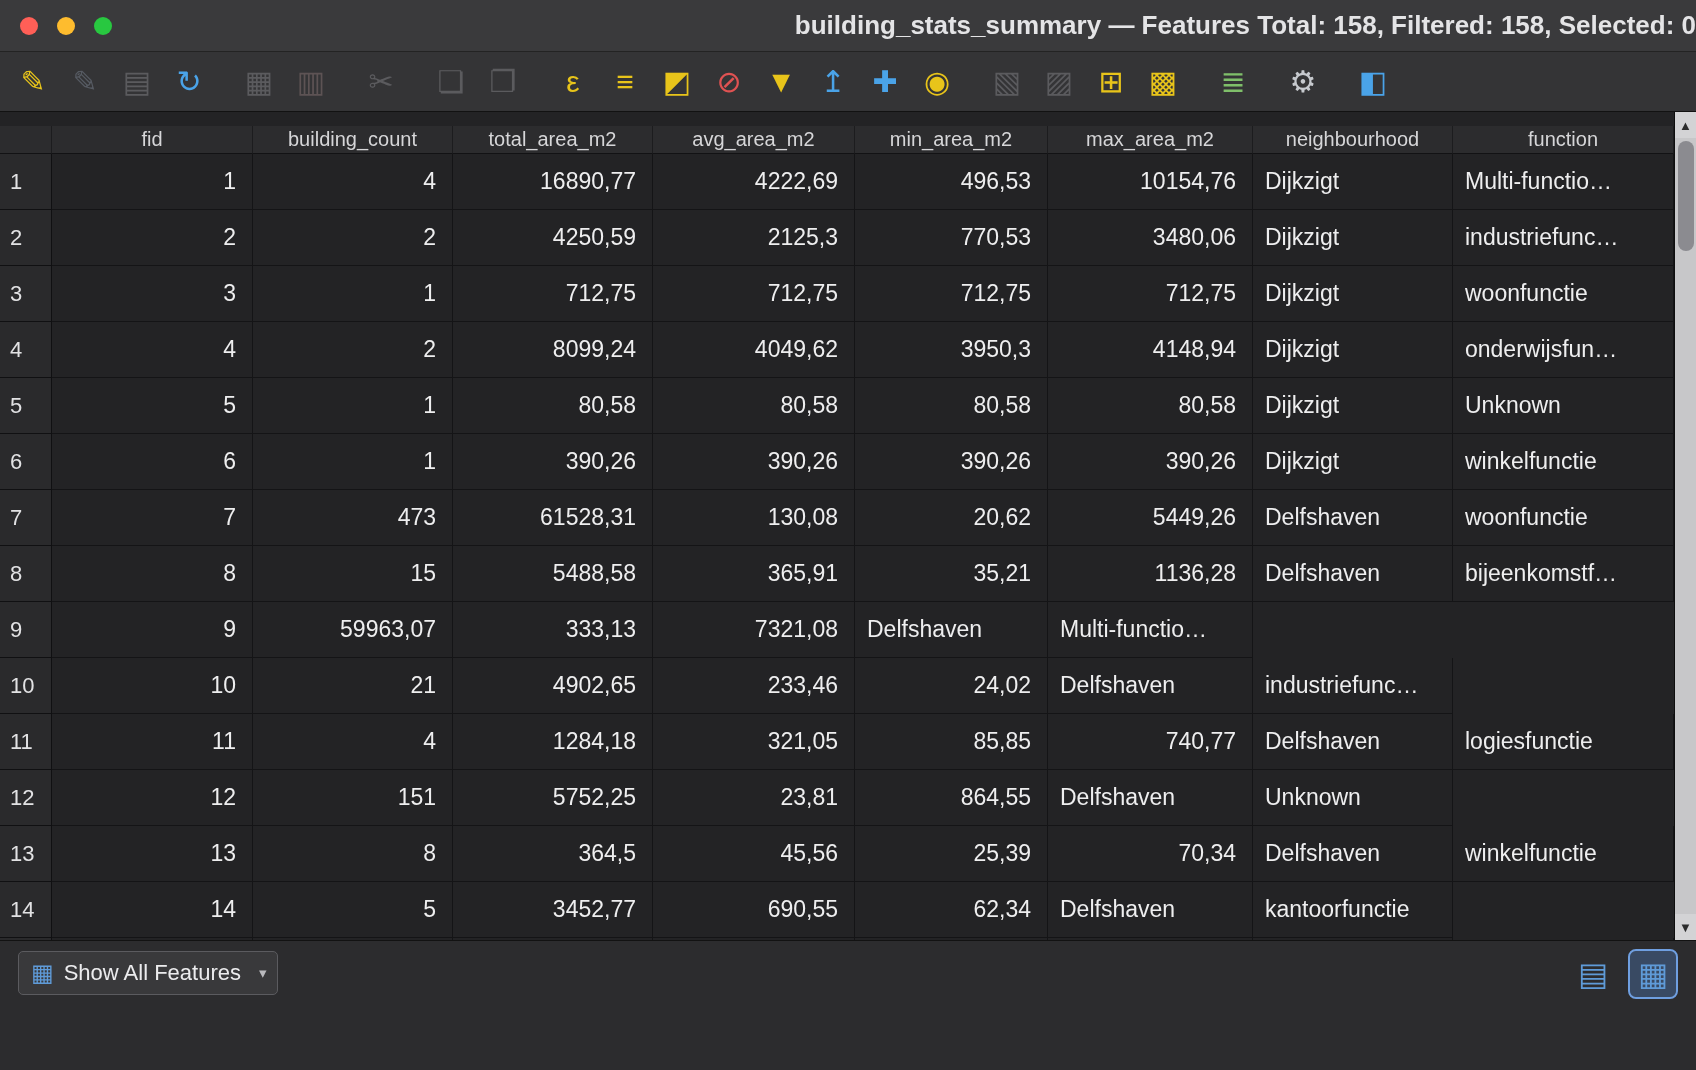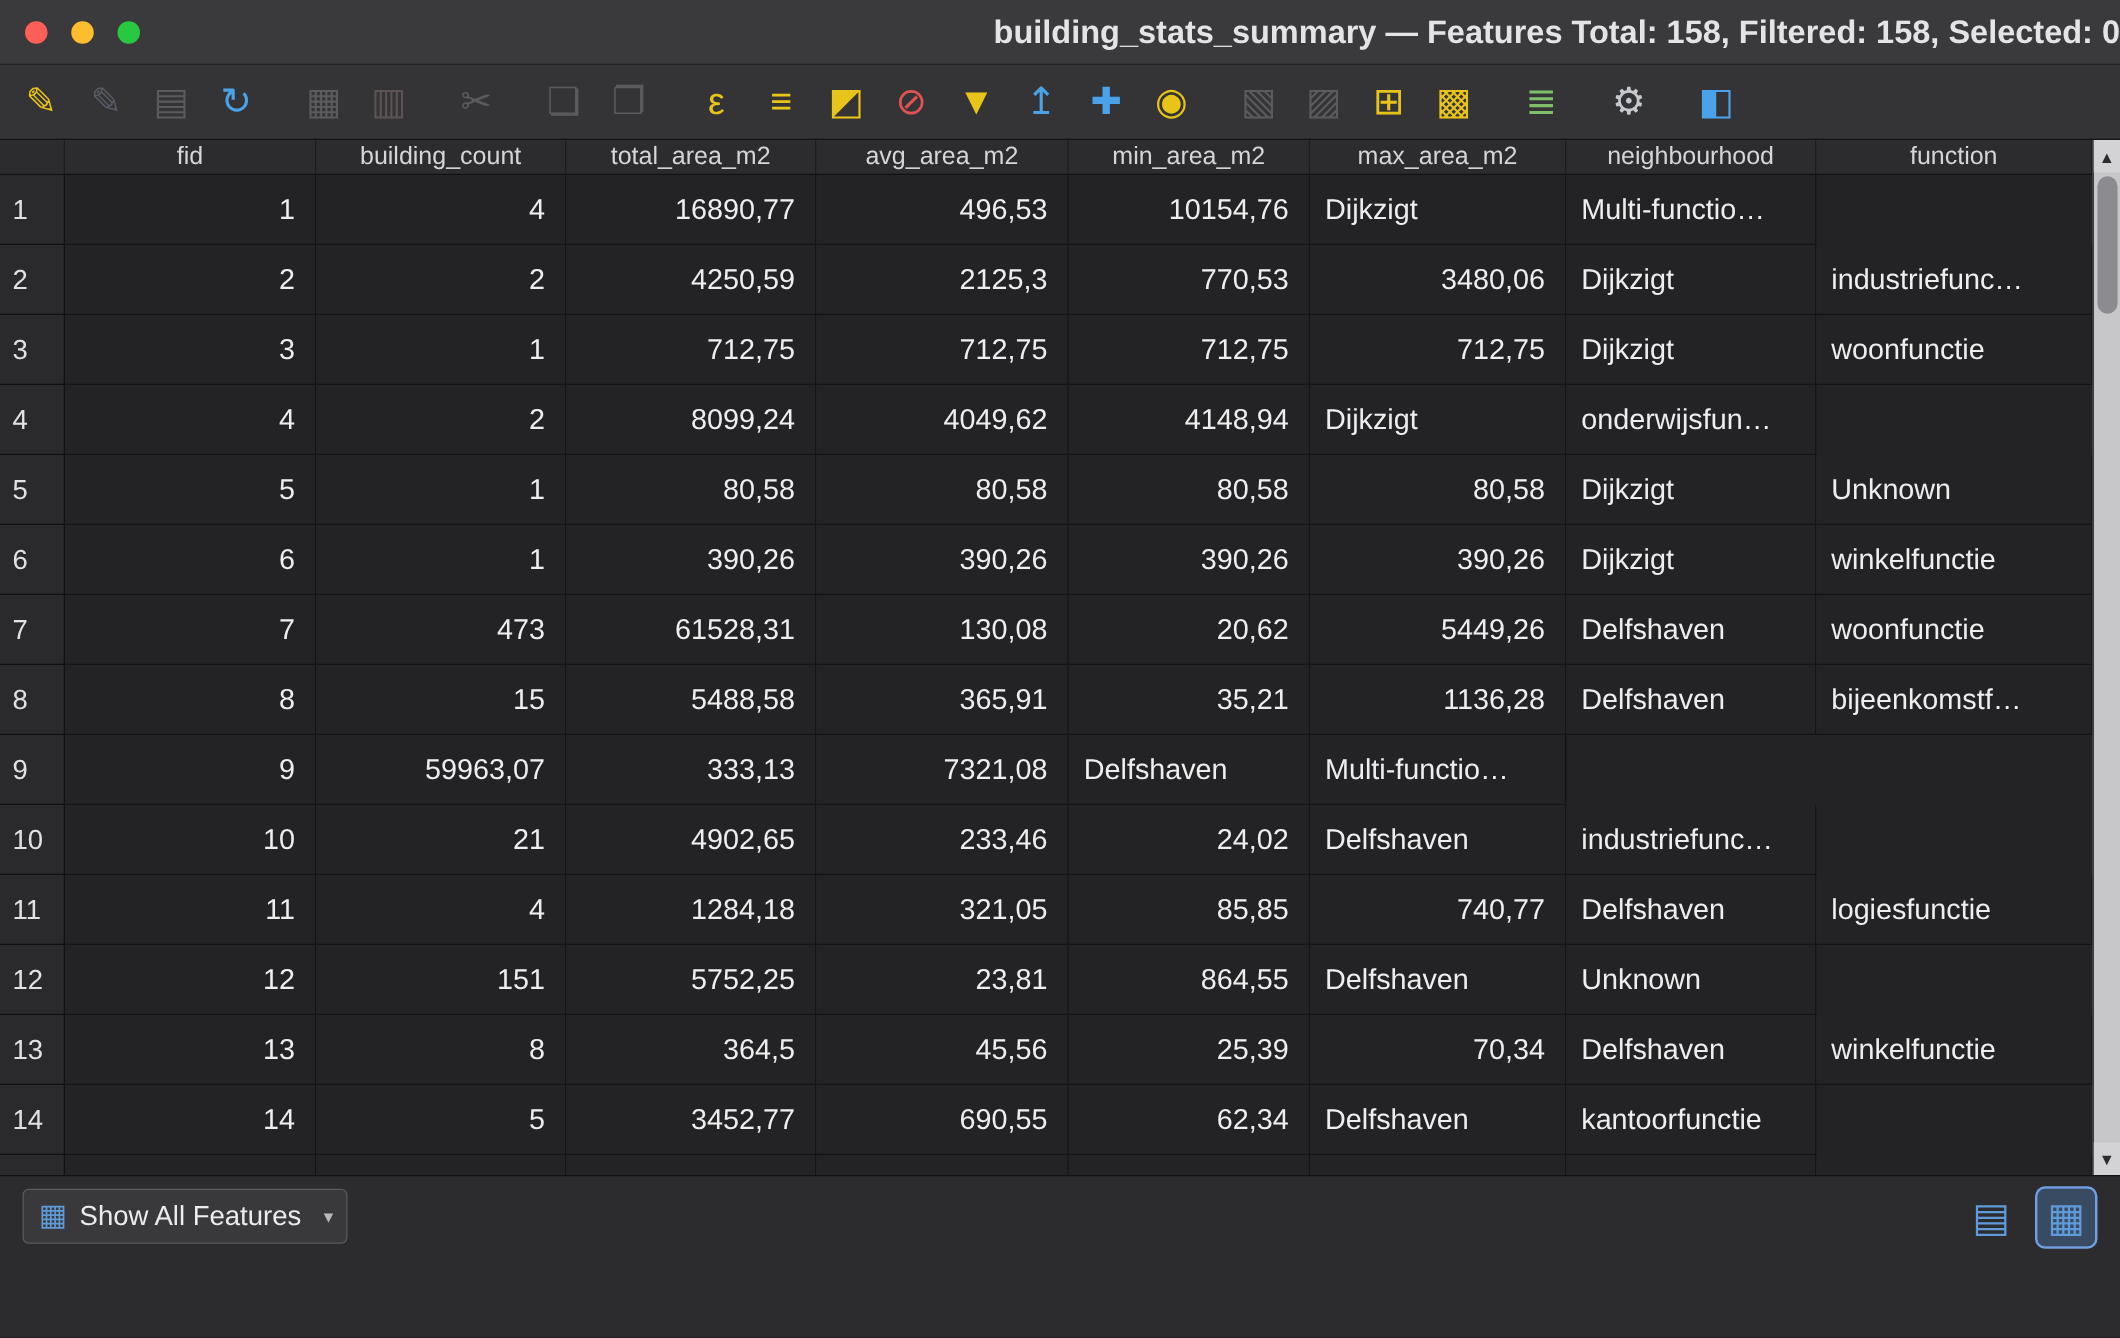--- a/index.html
+++ b/index.html
@@ -18,21 +18,21 @@
   
   .toolbar { height:60px; background:#343436; display:flex; align-items:center; padding-left:10px; gap:6px;
              border-bottom:1px solid #121212; flex:0 0 auto; }
   .tb-btn { width:46px; height:46px; display:flex; align-items:center; justify-content:center; border-radius:6px; cursor:default; }
   .tb-btn .tb-icon { font-size:30px; line-height:1; }
   .tb-btn.disabled { opacity:.38; }
   .tb-btn.group-start { margin-left:18px; }
 
   
   .table-area { flex:1 1 auto; display:flex; min-height:0; }
-  .table-main { flex:1 1 auto; display:flex; flex-direction:column; overflow:hidden; }
+  .table-main { flex:1 1 auto; display:flex; flex-direction:column; overflow:hidden;margin-top:14px; }
   .grid-row { display:grid; grid-template-columns:52px 201px 200px 200px 202px 193px 205px 200px 1fr; }
   .header { height:28px; background:#2c2c2e; flex:0 0 auto; }
   .corner { background:#2c2c2e; border-right:1px solid #1c1c1e; border-bottom:1px solid #121214; }
   .hcell { display:flex; align-items:center; justify-content:center; color:#d6d6d8; font-size:20px;
            border-right:1px solid #1c1c1e; border-bottom:1px solid #121214; overflow:hidden; white-space:nowrap; }
   .table-body { flex:0 0 auto; }
   .trow { height:56px; }
   .rownum { background:#2a2a2c; color:#e2e2e4; font-size:22px; display:flex; align-items:center; padding-left:10px;
             border-right:1px solid #101012; border-bottom:1px solid #101012; }
   .tcell { background:#232325; color:#eeeeef; font-size:23px; display:flex; align-items:center;
@@ -163,20 +163,21 @@
           <div class="hcell">max_area_m2</div>
           <div class="hcell">neighbourhood</div>
           <div class="hcell">function</div>
         </div>
       <div class="table-body">
           <div class="grid-row trow">
             <div class="rownum">1</div>
             <div class="tcell num">1</div>
             <div class="tcell num">4</div>
             <div class="tcell num">16890,77</div>
+            <div class="tcell num">4222,69</div>
             <div class="tcell num">496,53</div>
             <div class="tcell num">10154,76</div>
             <div class="tcell txt">Dijkzigt</div>
             <div class="tcell txt">Multi-functio…</div>
           </div>
           <div class="grid-row trow">
             <div class="rownum">2</div>
             <div class="tcell num">2</div>
             <div class="tcell num">2</div>
             <div class="tcell num">4250,59</div>
@@ -196,20 +197,21 @@
             <div class="tcell num">712,75</div>
             <div class="tcell txt">Dijkzigt</div>
             <div class="tcell txt">woonfunctie</div>
           </div>
           <div class="grid-row trow">
             <div class="rownum">4</div>
             <div class="tcell num">4</div>
             <div class="tcell num">2</div>
             <div class="tcell num">8099,24</div>
             <div class="tcell num">4049,62</div>
+            <div class="tcell num">3950,3</div>
             <div class="tcell num">4148,94</div>
             <div class="tcell txt">Dijkzigt</div>
             <div class="tcell txt">onderwijsfun…</div>
           </div>
           <div class="grid-row trow">
             <div class="rownum">5</div>
             <div class="tcell num">5</div>
             <div class="tcell num">1</div>
             <div class="tcell num">80,58</div>
             <div class="tcell num">80,58</div>

